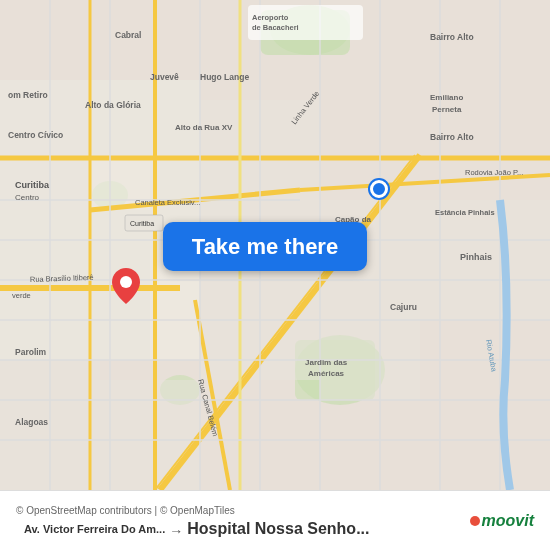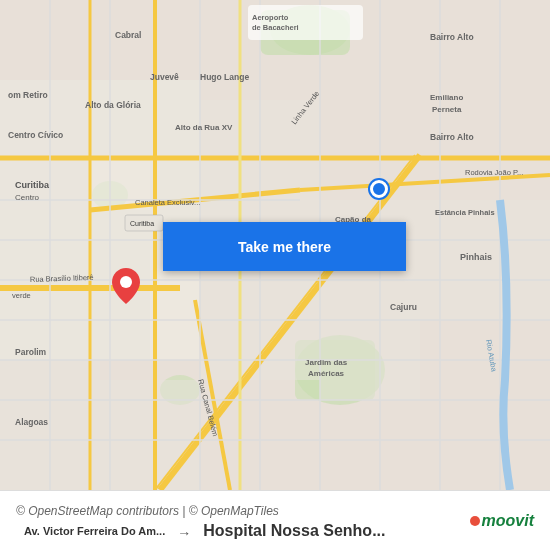--- a/index.html
+++ b/index.html
@@ -15,27 +15,27 @@
 
     #map-svg {
       width: 100%;
       height: 100%;
     }
 
     #take-me-there-btn {
       position: absolute;
       top: 222px;
       left: 163px;
-      width: 243px;
+      width: 204px;
       height: 49px;
       background-color: #1a73e8;
       color: white;
       border: none;
-      border-radius: 0;
-      font-size: 14px;
+      border-radius: 10px;
+      font-size: 22px;
       font-weight: bold;
       cursor: pointer;
       display: flex;
       align-items: center;
       justify-content: center;
       box-shadow: 0 2px 8px rgba(0,0,0,0.3);
     }
 
     #destination-pin {
       position: absolute;
@@ -59,24 +59,23 @@
       width: 550px;
       height: 60px;
       background-color: white;
       display: flex;
       align-items: center;
       border-top: 1px solid #ddd;
       padding: 0 8px;
     }
 
     .footer-attribution {
-      font-size: 12px;
+      font-size: 10px;
       color: #666;
       padding: 2px 0 2px 8px;
-      font-style: italic;
     }
 
     .footer-route-from {
       font-size: 11px;
       color: #333;
       font-weight: bold;
       padding-left: 8px;
       white-space: nowrap;
       overflow: hidden;
       text-overflow: ellipsis;
@@ -239,21 +238,21 @@
 
   
   <button id="take-me-there-btn" style="background-color: rgb(26, 115, 232);">Take me there</button>
 </div>
 
 <div class="footer">
   <div style="display:flex; align-items:center; width:100%;">
 
     <div style="flex:1; display:flex; flex-direction:column; justify-content:center;">
       <div class="footer-attribution">© OpenStreetMap contributors | © OpenMapTiles</div>
-      <div style="display:flex; align-items:center; padding-left:8px; margin-top:2px;gap:8px;">
+      <div style="display:flex; align-items:center; padding-left:8px; margin-top:2px;">
         <span class="footer-route-from">Av. Victor Ferreira Do Am...</span>
         <span class="footer-arrow">→</span>
         <span class="footer-route-to">Hospital Nossa Senho...</span>
       </div>
     </div>
 
     <div class="moovit-logo">
   <div style="display:flex;align-items:center;gap:2px;">
     <div style="width:10px;height:10px;background:#e84f3c;border-radius:50%;"></div>
     <span style="font-size:16px;font-weight:bold;color:#15803d;font-family:Arial;font-style:italic;">moovit</span>

